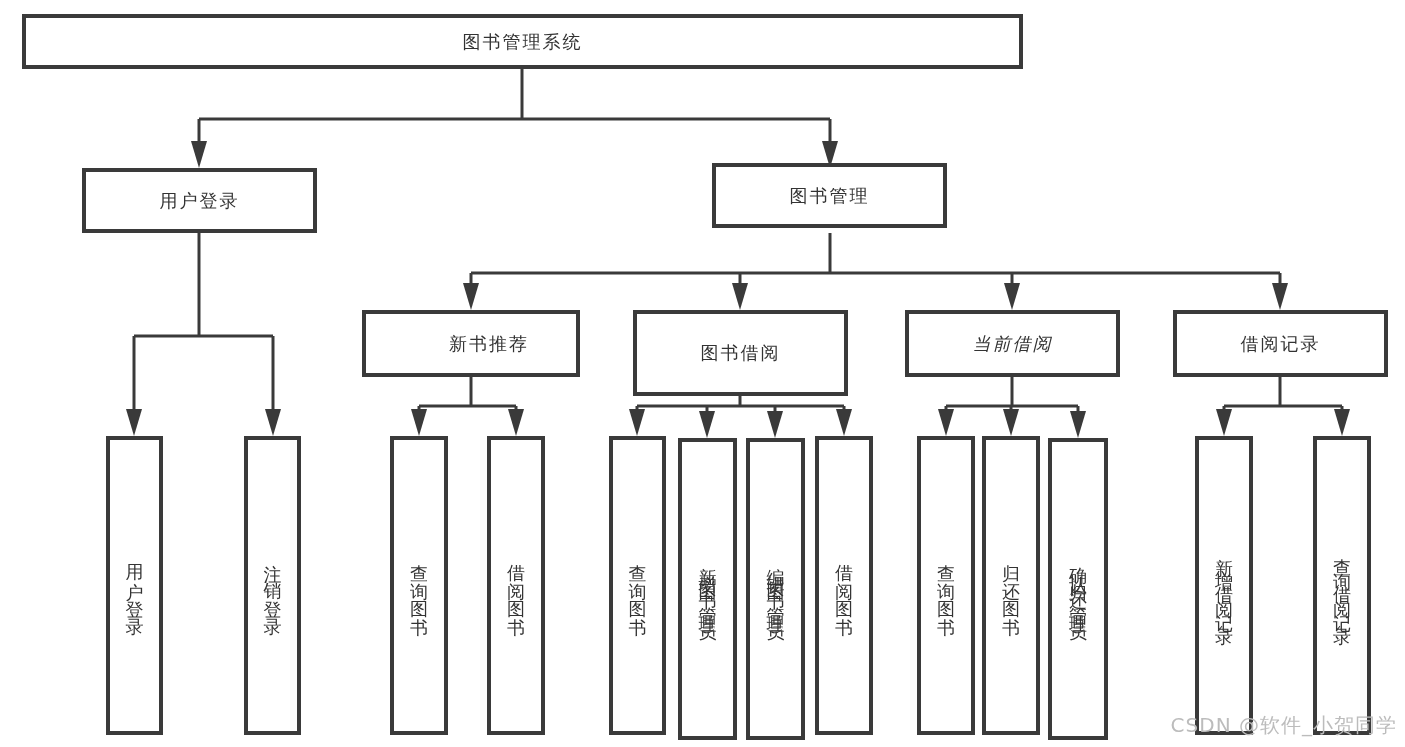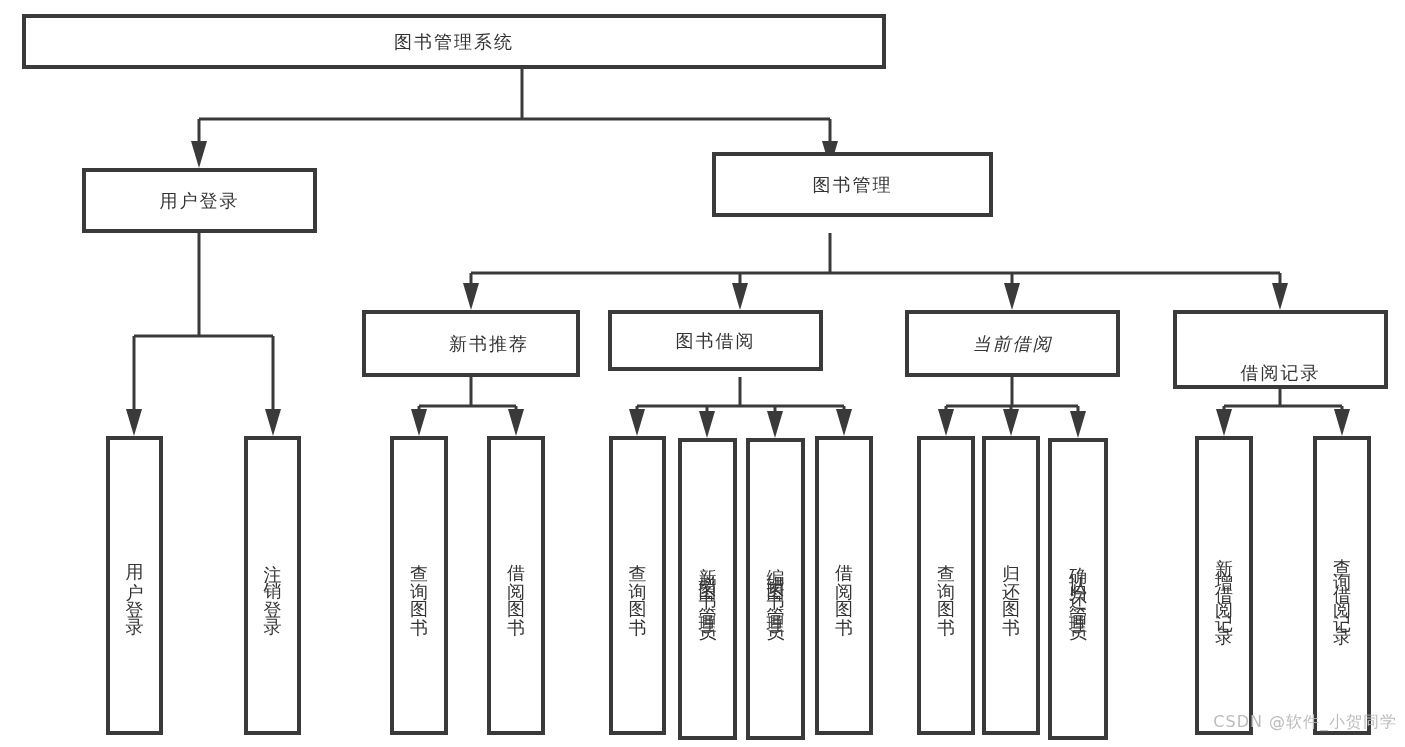--- a/index.html
+++ b/index.html
@@ -22,21 +22,21 @@
     color:#333333;font-size:18px;
   }
   .leaf span{
     writing-mode:vertical-rl;text-orientation:mixed;
     letter-spacing:18px;line-height:1;white-space:nowrap;
   }
   .leaf.mid span{letter-spacing:14px;}
   .leaf.dense span{letter-spacing:8px;}
   .watermark{
     position:absolute;right:8px;top:712px;
-    color:#bcbcbc;font-size:16px;letter-spacing:1px;
+    color:#bcbcbc;font-size:20px;letter-spacing:1px;
   }
 </style>
 </head>
 <body>
 
 <div class="canvas">
 
   <svg class="wires" viewBox="0 0 1405 747" xmlns="http://www.w3.org/2000/svg">
     <g stroke="#3a3a3a" stroke-width="3" fill="none">
 
@@ -96,41 +96,41 @@
       <path d="M767,411 L783,411 L775,438 Z"></path>
       <path d="M836,409 L852,409 L844,436 Z"></path>
       <path d="M938,409 L954,409 L946,436 Z"></path>
       <path d="M1003,409 L1019,409 L1011,436 Z"></path>
       <path d="M1070,411 L1086,411 L1078,438 Z"></path>
       <path d="M1216,409 L1232,409 L1224,436 Z"></path>
       <path d="M1334,409 L1350,409 L1342,436 Z"></path>
     </g>
   </svg>
 
-  <div class="node" style="left:22px;top:14px;width:864px;height:55px;">
+  <div class="node" style="left:22px;top:14px;width:1001px;height:55px;">
     <span>图书管理系统</span>
   </div>
 
   <div class="node" style="left:82px;top:168px;width:235px;height:65px;">
     <span>用户登录</span>
   </div>
-  <div class="node" style="left:712px;top:152px;width:281px;height:65px;">
+  <div class="node" style="left:712px;top:163px;width:235px;height:65px;">
     <span>图书管理</span>
   </div>
 
   <div class="node" style="left:362px;top:310px;width:218px;height:67px;padding-left:36px;">
     <span>新书推荐</span>
   </div>
-  <div class="node" style="left:608px;top:310px;width:215px;height:61px;">
+  <div class="node" style="left:633px;top:310px;width:215px;height:86px;">
     <span>图书借阅</span>
   </div>
   <div class="node" style="left:905px;top:310px;width:215px;height:67px;font-style:italic;">
     <span>当前借阅</span>
   </div>
-  <div class="node" style="left:1173px;top:310px;width:215px;height:79px;align-items:flex-end;">
+  <div class="node" style="left:1173px;top:310px;width:215px;height:67px;">
     <span>借阅记录</span>
   </div>
 
   <div class="leaf" style="left:106px;top:436px;width:57px;height:299px;">
     <span>用户登录</span>
   </div>
   <div class="leaf" style="left:244px;top:436px;width:57px;height:299px;">
     <span>注销登录</span>
   </div>
 

